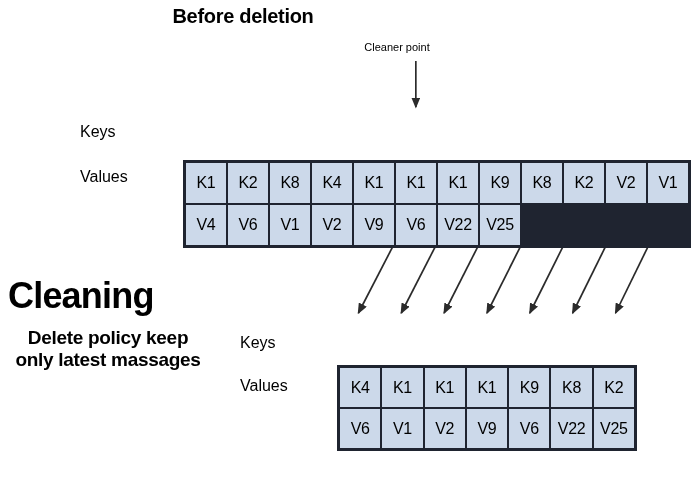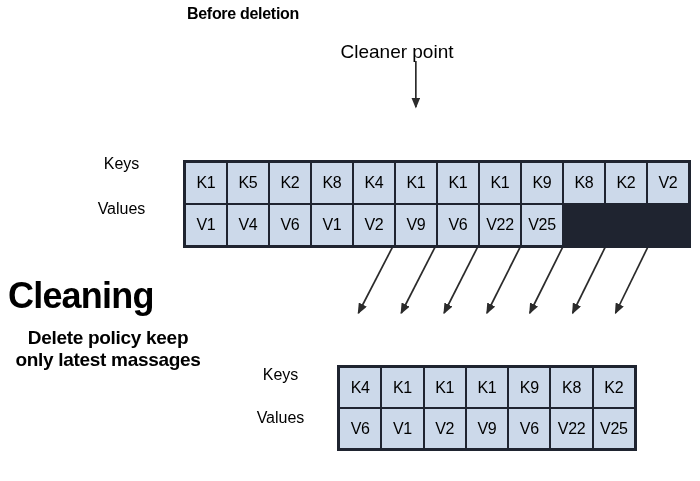--- a/index.html
+++ b/index.html
@@ -11,27 +11,27 @@
   .canvas {
     position: relative;
     width: 700px;
     height: 481px;
     background: var(--bg, #ffffff);
     overflow: hidden;
   }
   .abs { position: absolute; }
   .title {
     font-weight: bold;
-    font-size: 16px;
+    font-size: 20px;
     text-align: center;
     letter-spacing: -0.3px;
     white-space: nowrap;
   }
   .cleaner-label {
-    font-size: 19px;
+    font-size: 11px;
     text-align: center;
     white-space: nowrap;
   }
   .heading-big {
     font-weight: bold;
     font-size: 36px;
     letter-spacing: -0.8px;
     white-space: nowrap;
   }
   .subtitle {
@@ -52,23 +52,22 @@
     background: var(--cell-fill, #ccd9ea);
     border: 1px solid var(--border, #1f2430);
     display: flex;
     align-items: center;
     justify-content: center;
     font-size: 16px;
     letter-spacing: -0.3px;
   }
   .row-label {
     font-size: 16px;
-    text-align: center;
+    text-align: left;
     white-space: nowrap;
-    margin-top: 32px;
   }
   svg.overlay {
     position: absolute;
     left: 0;
     top: 0;
     pointer-events: none;
   }
 </style>
 </head>
 <body>
@@ -95,21 +94,20 @@
         <line x1="627.5" y1="202" x2="572.7142857142857" y2="313" stroke="#2b2b2b" stroke-width="1.7" marker-end="url(#ah)"></line>
         <line x1="669.8333333333334" y1="202" x2="615.5714285714286" y2="313" stroke="#2b2b2b" stroke-width="1.7" marker-end="url(#ah)"></line>
       </g>
   </svg>
 
   <div class="abs row-label" style="left:80px; top:123px; width:83px;">Keys</div>
   <div class="abs row-label" style="left:80px; top:168px; width:83px;">Values</div>
 
   <div id="before-table" class="abs kv-table" style="left:183px; top:112px; width:508px; height:88px; grid-template-columns: repeat(12, 1fr); grid-template-rows: 1fr 1fr;">
       <div class="kv-cell">K1</div>
-      <div class="kv-cell">K5</div>
       <div class="kv-cell">K2</div>
       <div class="kv-cell">K8</div>
       <div class="kv-cell">K4</div>
       <div class="kv-cell">K1</div>
       <div class="kv-cell">K1</div>
       <div class="kv-cell">K1</div>
       <div class="kv-cell">K9</div>
       <div class="kv-cell">K8</div>
       <div class="kv-cell">K2</div>
       <div class="kv-cell">V2</div>

